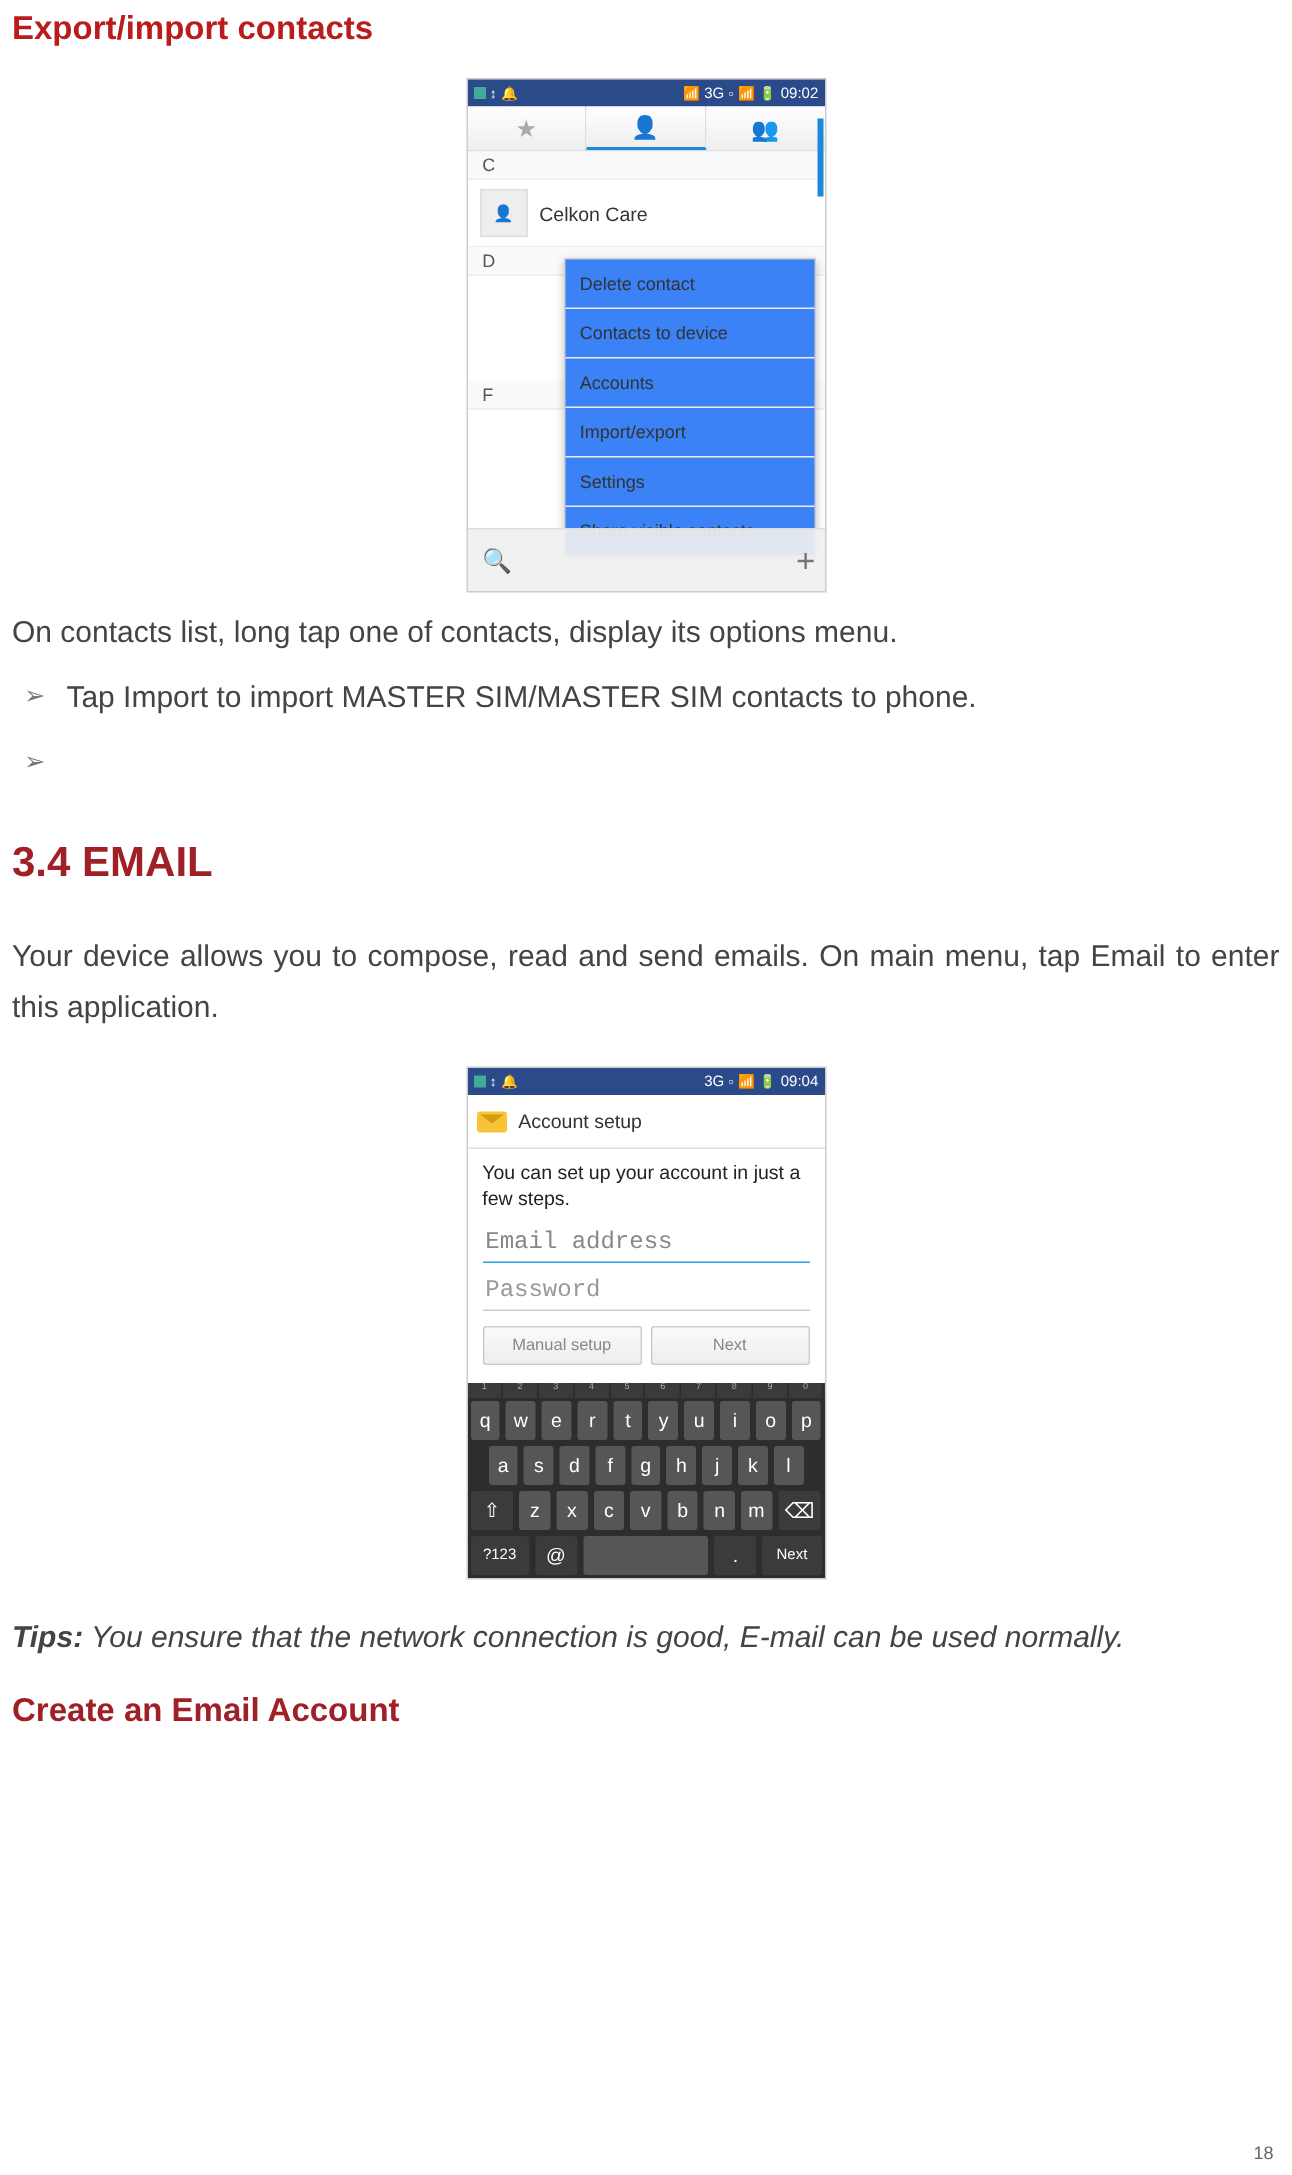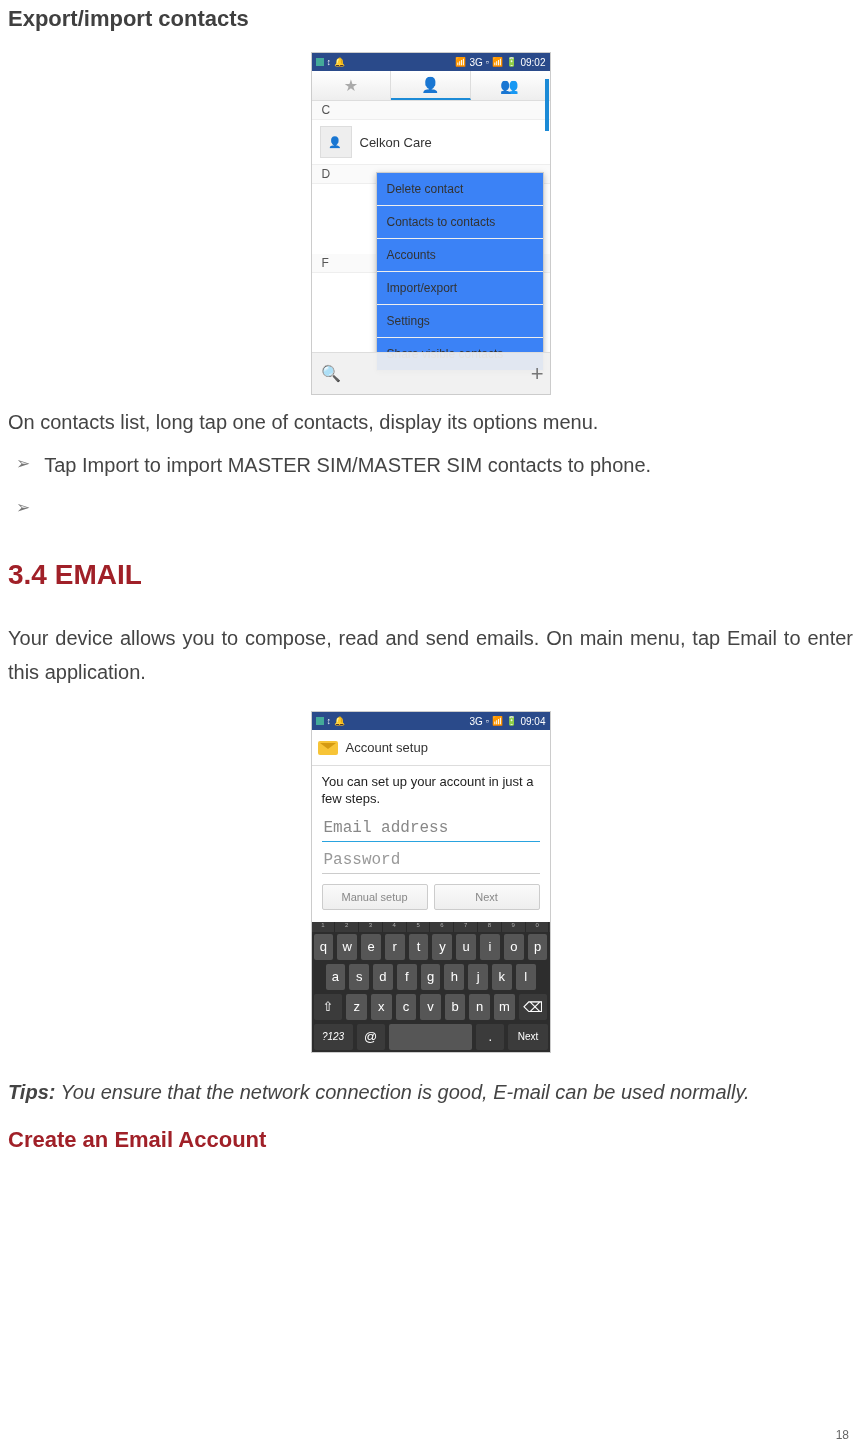--- a/index.html
+++ b/index.html
@@ -5,21 +5,21 @@
   * { box-sizing: border-box; margin: 0; padding: 0; }
   body {
     font-family: Arial, Helvetica, sans-serif;
     width: 861px;
     height: 1450px;
     background: #fff;
     color: #333;
     position: relative;
     padding: 6px 8px 0 8px;
   }
-  .h1 { color: #404040; font-size: 22px; font-weight: bold; margin-bottom: 20px; }
+  .h1 { color: #b91c1c; font-size: 22px; font-weight: bold; margin-bottom: 20px; }
   .h2 { color: #a02028; font-size: 28px; font-weight: bold; margin: 36px 0 30px 0; }
   .h3 { color: #a02028; font-size: 22px; font-weight: bold; margin-top: 18px; }
   .para { font-size: 20px; color: #444; line-height: 1.7; margin: 8px 0; text-align: justify; }
   .para.just { text-align: justify; }
   .tips { font-style: italic; }
   .bullets { margin: 10px 0 10px 8px; }
   .bullets .row { display: flex; align-items: flex-start; margin: 6px 0 12px 0; }
   .bullets .tri { color: #777; font-size: 17px; margin-right: 14px; line-height: 30px; }
   .bullets .txt { font-size: 20px; color: #444; line-height: 1.6; }
   .screenshot-wrap { display: flex; justify-content: center; margin: 12px 0 10px 0; }
@@ -63,21 +63,21 @@
   .field.pw { border-bottom: 1px solid #ccc; color:#999; }
   .btn-row { display:flex; gap:6px; margin: 10px 0 4px 0; }
   .btn2 { flex:1; height:26px; display:flex; align-items:center; justify-content:center; background:linear-gradient(#fafafa,#eee); border:1px solid #ccc; border-radius:2px; font-size:11px; color:#888; }
   .kb { background:#2d2d2d; padding:0; }
   .kb-num { display:flex; height:10px; background:#3a3a3a; }
   .kb-num div { flex:1; font-size:6px; color:#aaa; text-align:center; border-right:1px solid #2a2a2a; }
   .kb-row { display:flex; }
   .kb-row .key { flex:1; height:26px; margin:2px; background:#565656; color:#fff; display:flex; align-items:center; justify-content:center; font-size:13px; border-radius:2px; }
   .kb-row .key.dark { background:#3b3b3b; }
   .kb-row .key.wide { flex:1.4; }
-  .kb-row .key.small { font-size:10px;font-style:italic; }
+  .kb-row .key.small { font-size:10px; }
   .kb-row .key.bksp { font-size:14px; }
   .kb-row .key.space { flex:3; background:#565656; }
   .kb-row .key.next { flex:1.4; font-size:10px; }
 </style>
 </head>
 <body>
 
 <div class="h1">Export/import contacts</div>
 
 <div class="screenshot-wrap">
@@ -113,21 +113,21 @@
       <div class="avatar">👤</div>
       <div class="contact-name">Celkon Care</div>
     </div>
     <div class="section-letter">D</div>
     <div class="menu1-anchor">
       <div class="bg-rows">
         <div class="section-letter" style="margin-top:64px;">F</div>
       </div>
       <div class="menu1">
         <div class="mi">Delete contact</div>
-        <div class="mi">Contacts to contacts</div>
+        <div class="mi">Contacts to device</div>
         <div class="mi">Accounts</div>
         <div class="mi">Import/export</div>
         <div class="mi">Settings</div>
         <div class="mi">Share visible contacts</div>
       </div>
       <div class="scrim">
         <span class="search">🔍</span>
         <span class="plus">+</span>
       </div>
     </div>

